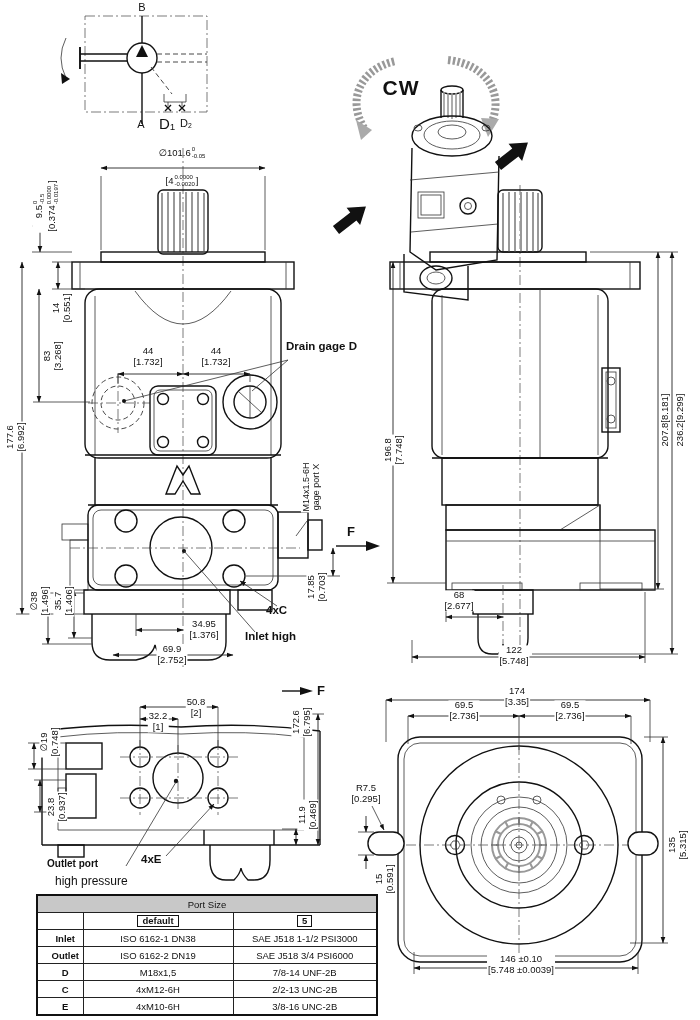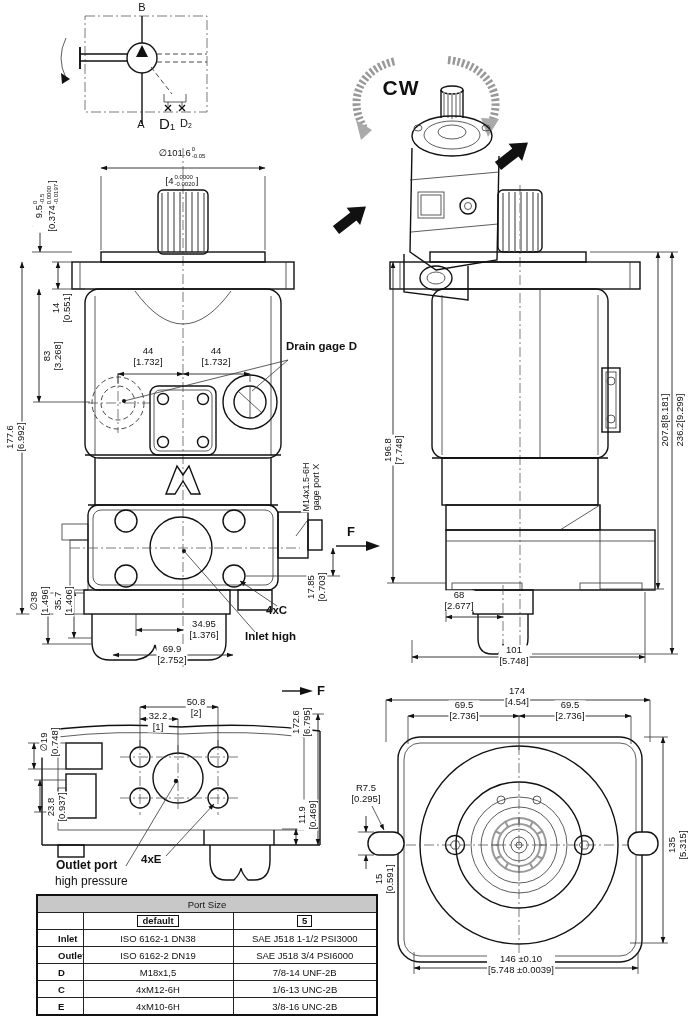--- a/index.html
+++ b/index.html
@@ -18,21 +18,21 @@
   .lbl.big{font-weight:bold;font-size:21px;letter-spacing:1px;}
   .dim{position:absolute;display:flex;flex-direction:column;align-items:center;font-size:9.5px;line-height:1.12;white-space:nowrap;}
   .dim.bg{background:#fff;padding:0 1px;}
   .c{transform:translate(-50%,-50%);}
   .rot{transform:translate(-50%,-50%) rotate(-90deg);}
   .trow{display:inline-flex;align-items:center;gap:1px;}
   .tol{display:inline-flex;flex-direction:column;font-size:6px;line-height:1.15;}
   #port-table{position:absolute;left:36px;top:894px;width:340px;border-collapse:collapse;border:2px solid #111;table-layout:fixed;}
   #port-table td{border:1px solid #222;font-size:9.5px;padding:1px 2px;text-align:center;height:14px;overflow:hidden;}
   #port-table tr.h1 td{background:#c8c8c8;margin-left:43px;}
-  #port-table td.n{font-weight:bold;text-align:left;padding-left:20px;margin-top:44px;}
+  #port-table td.n{font-weight:bold;text-align:center;padding-left:12px;margin-top:44px;}
   .box{display:inline-block;border:1.2px solid #111;padding:0 4px;font-weight:bold;line-height:1.1;}
 </style>
 </head>
 <body>
 
 <div id="page">
 
 <svg id="art" width="700" height="1020" viewBox="0 0 700 1020">
 <defs>
 <marker id="ah" viewBox="0 0 10 10" refX="9" refY="5" markerWidth="8" markerHeight="8" orient="auto-start-reverse">
@@ -450,21 +450,21 @@
     </div>
 <div class="dim rot" style="left:680px;top:420px">
       <span>236.2[9.299]</span>
     </div>
 <div class="lbl b" style="left:347px;top:524px;font-size:13px">F</div>
 <div class="dim c bg" style="left:459px;top:601px">
       <span>68</span>
       <span>[2.677]</span>
     </div>
 <div class="dim c bg" style="left:514px;top:656px">
-      <span>101</span>
+      <span>122</span>
       <span>[5.748]</span>
     </div>
 
 <div class="lbl b" style="left:317px;top:683px;font-size:13px">F</div>
 <div class="dim c bg" style="left:196px;top:708px">
       <span>50.8</span>
       <span>[2]</span>
     </div>
 <div class="dim c bg" style="left:158px;top:722px">
       <span>32.2</span>
@@ -479,27 +479,27 @@
       <span>[0.748]</span>
     </div>
 <div class="dim rot bg" style="left:57px;top:807px">
       <span>23.8</span>
       <span>[0.937]</span>
     </div>
 <div class="dim rot bg" style="left:308px;top:815px">
       <span>11.9</span>
       <span>[0.469]</span>
     </div>
-<div class="lbl b" style="left:56px;top:858px;font-size:12px">Outlet port</div>
+<div class="lbl b" style="left:47px;top:858px;font-size:10px">Outlet port</div>
 <div class="lbl" style="left:55px;top:874px">high pressure</div>
 <div class="lbl b" style="left:141px;top:853px">4xE</div>
 
 <div class="dim c bg" style="left:517px;top:697px">
       <span>174</span>
-      <span>[4.54]</span>
+      <span>[3.35]</span>
     </div>
 <div class="dim c bg" style="left:464px;top:711px">
       <span>69.5</span>
       <span>[2.736]</span>
     </div>
 <div class="dim c bg" style="left:570px;top:711px">
       <span>69.5</span>
       <span>[2.736]</span>
     </div>
 <div class="dim c bg" style="left:366px;top:794px">
@@ -545,21 +545,21 @@
     <td>SAE J518 3/4 PSI6000</td>
   </tr>
   <tr>
     <td class="n">D</td>
     <td>M18x1,5</td>
     <td>7/8-14 UNF-2B</td>
   </tr>
   <tr>
     <td class="n">C</td>
     <td>4xM12-6H</td>
-    <td>1/6-13 UNC-2B</td>
+    <td>2/2-13 UNC-2B</td>
   </tr>
   <tr>
     <td class="n">E</td>
     <td>4xM10-6H</td>
     <td>3/8-16 UNC-2B</td>
   </tr>
 </tbody>
     </table>
 
 </div>

